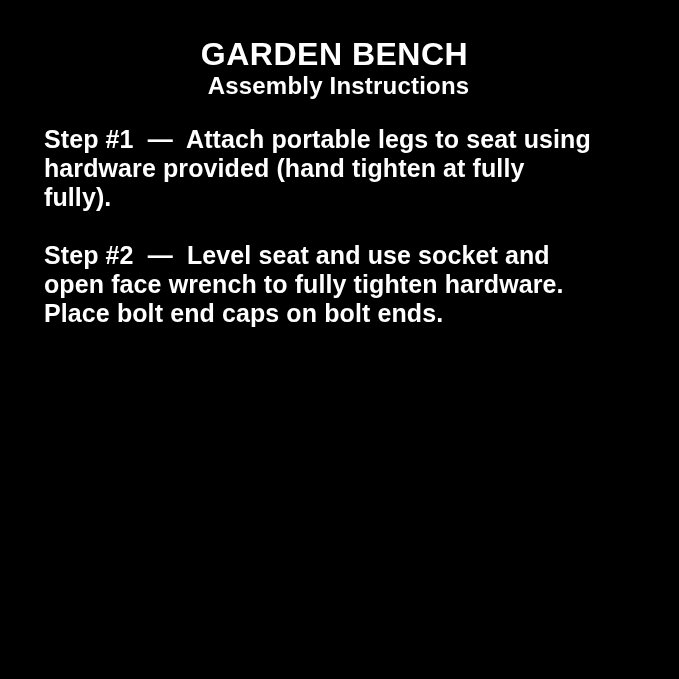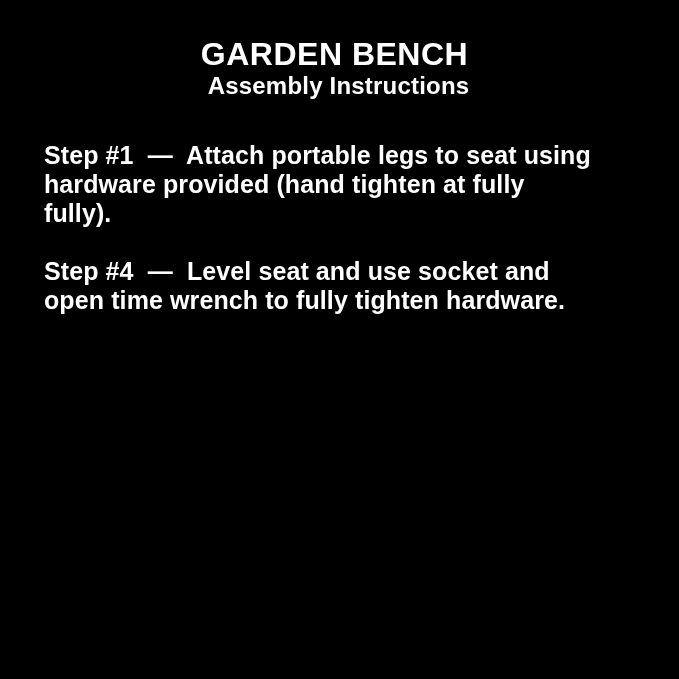--- a/index.html
+++ b/index.html
@@ -27,21 +27,21 @@
     line-height: 36px;
     letter-spacing: 0.5px;
   }
   .subtitle {
     font-size: 24px;
     line-height: 28px;
     letter-spacing: 0.2px;
     margin-left: 8px;
   }
   .content {
-    margin-top: 41px;
+    margin-top: 25px;
     padding: 0 44px;
   }
   .step {
     margin: 0 0 29px 0;
   }
   .step-line {
     font-size: 25px;
     line-height: 29px;
     white-space: pre;
     letter-spacing: 0.1px;
@@ -55,17 +55,18 @@
     <div class="title">GARDEN BENCH</div>
     <div class="subtitle">Assembly Instructions</div>
   </div>
   <div class="content">
     <div class="step">
       <div class="step-line">Step #1  —  Attach portable legs to seat using</div>
       <div class="step-line">hardware provided (hand tighten at fully</div>
       <div class="step-line">fully).</div>
     </div>
     <div class="step">
-      <div class="step-line">Step #4  —  Level seat and use socket and</div>
-      <div class="step-line">open time wrench to fully tighten hardware.</div>
+      <div class="step-line">Step #2  —  Level seat and use socket and</div>
+      <div class="step-line">open face wrench to fully tighten hardware.</div>
+      <div class="step-line">Place bolt end caps on bolt ends.</div>
     </div>
   </div>
 </div>
 
 </body></html>

